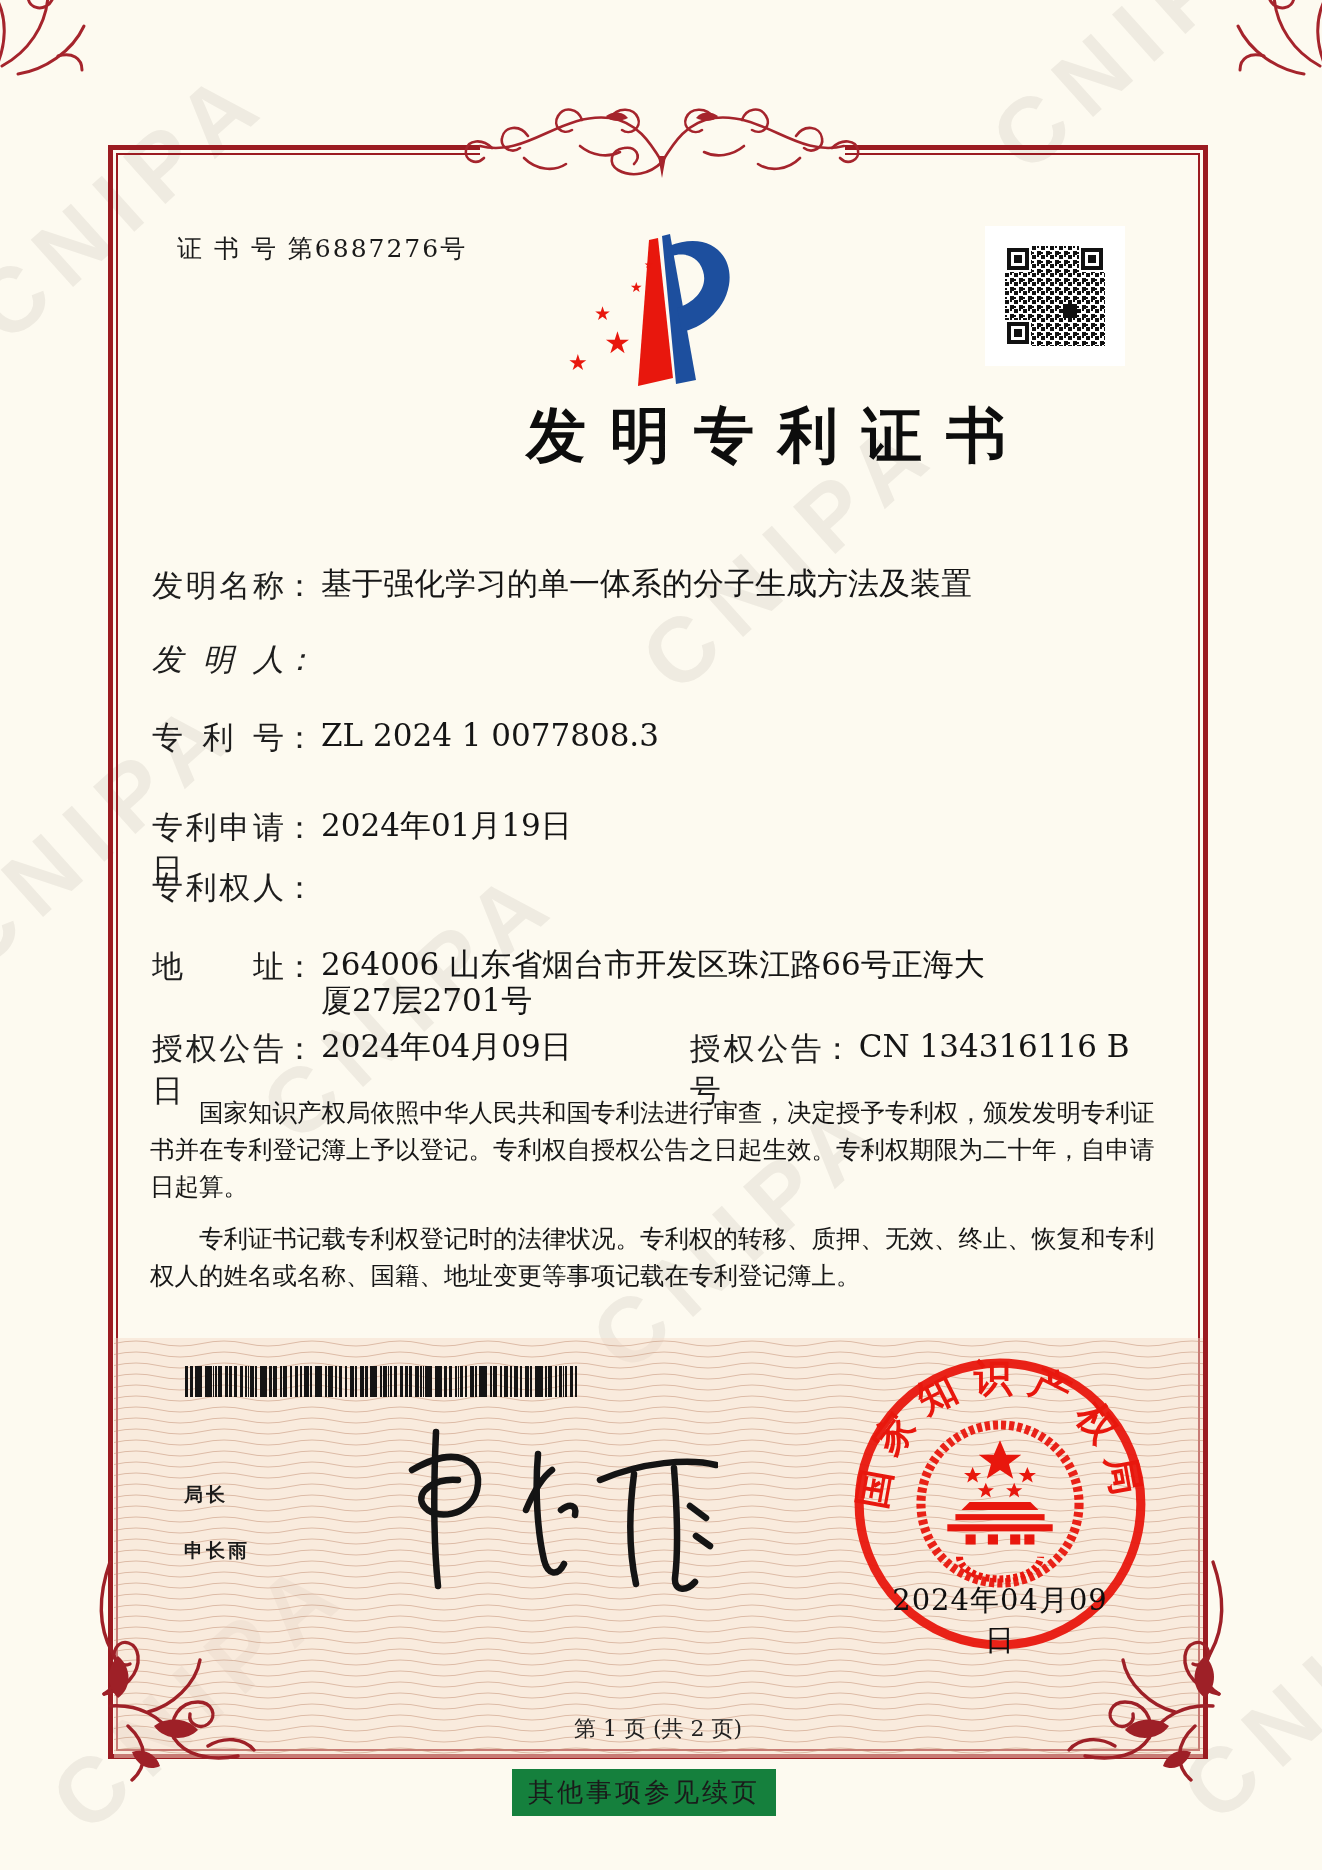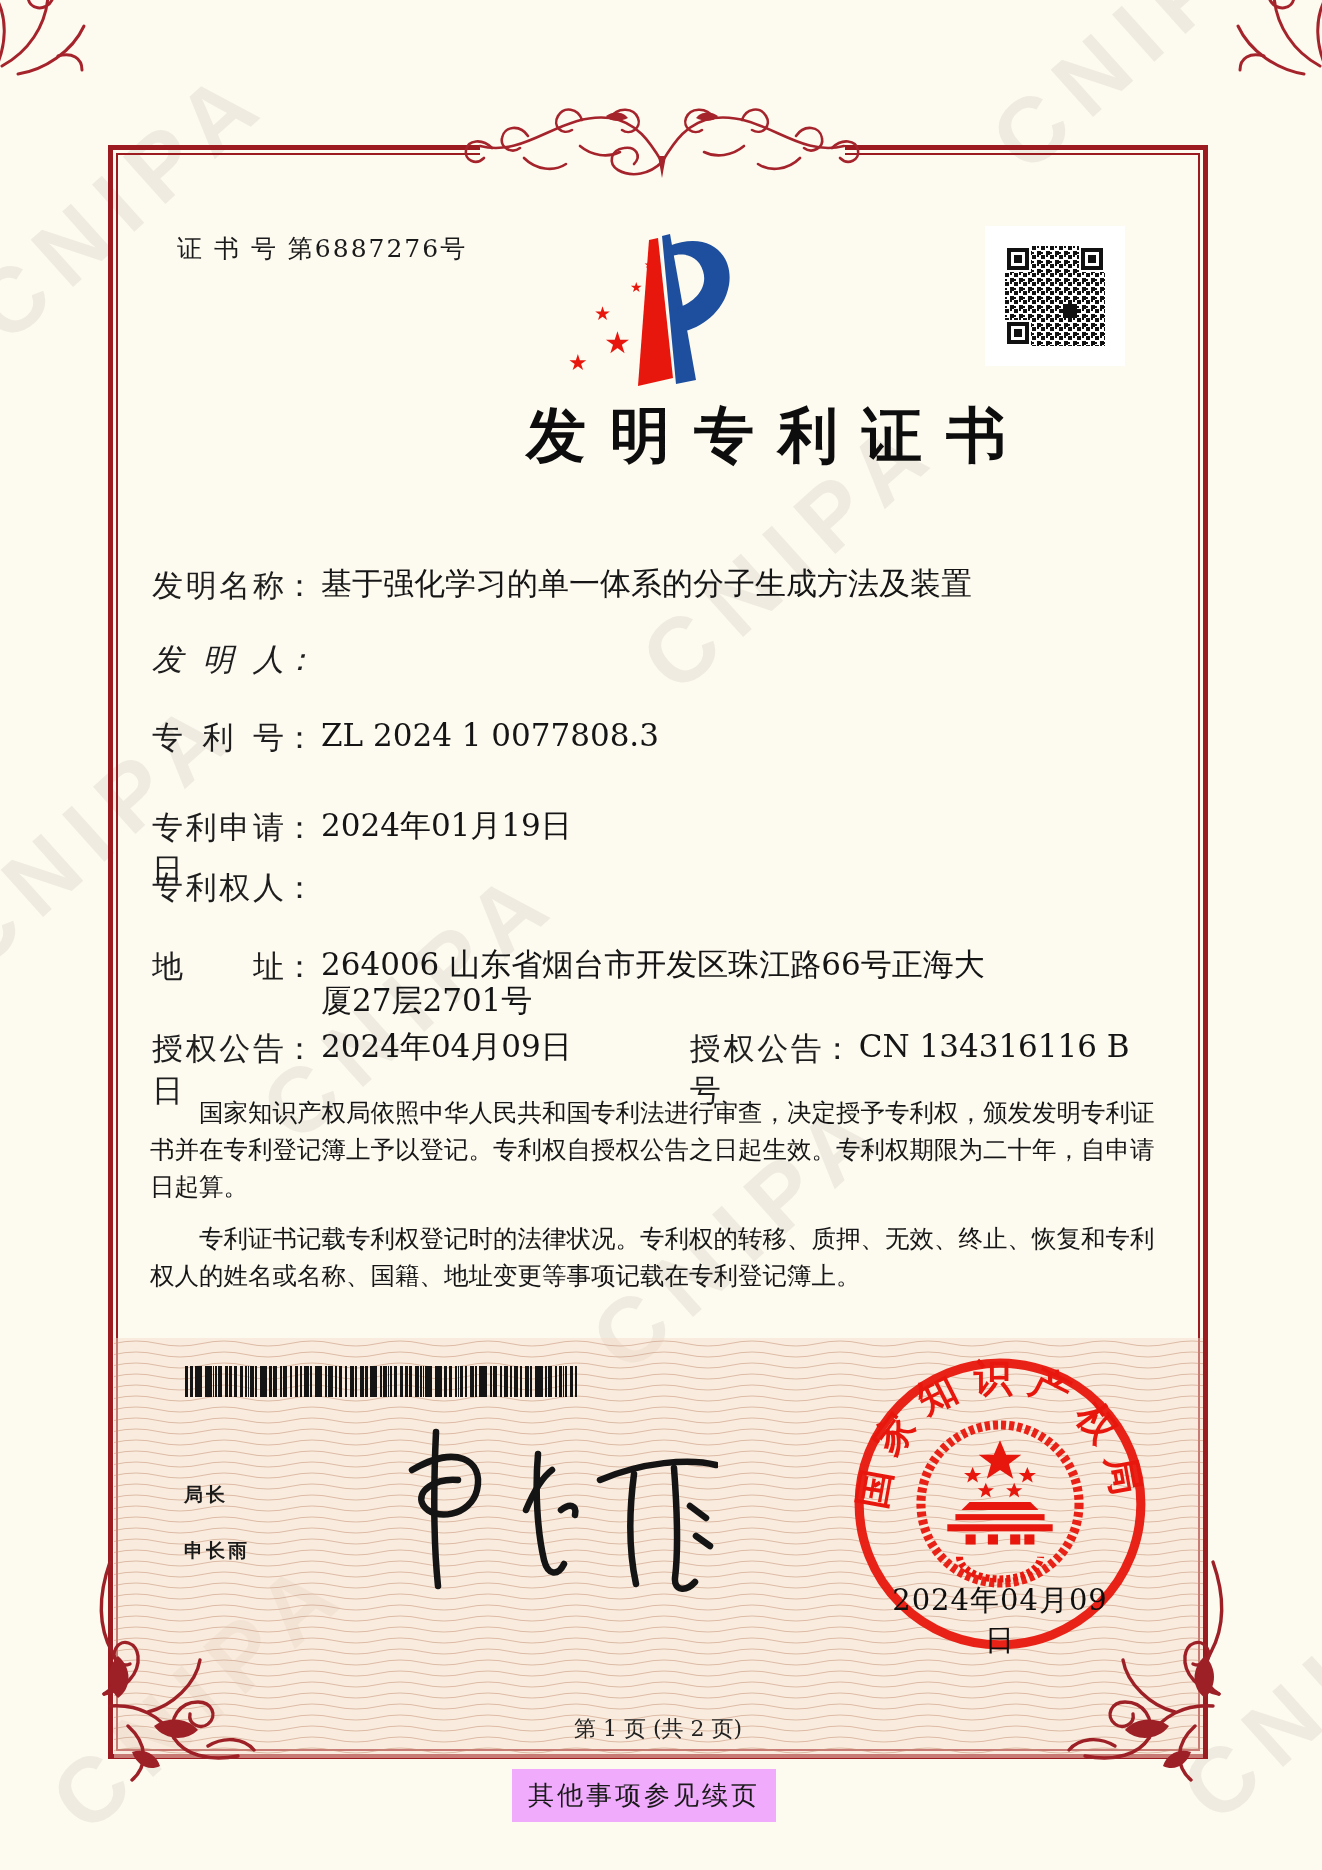--- a/index.html
+++ b/index.html
@@ -76,22 +76,22 @@
   .seal{position:absolute;left:848px;top:1352px;width:304px;height:304px;}
   .seal-date{
     position:absolute;left:880px;top:1581px;width:240px;text-align:center;
     font-size:29px;color:#0f0f0f;letter-spacing:1px;
   }
   .page-no{
     position:absolute;left:108px;top:1714px;width:1100px;text-align:center;
     font-size:22px;color:#222;
   }
   .footer-band{
-    position:absolute;left:512px;top:1769px;width:264px;height:53px;
-    background:#f0abfc;display:flex;align-items:center;justify-content:center;
+    position:absolute;left:512px;top:1769px;width:264px;height:47px;
+    background:#15803d;display:flex;align-items:center;justify-content:center;
   }
   .footer-note{font-size:26px;letter-spacing:3px;color:#1a1a1a;}
 </style>
 </head>
 <body>
 
 <div class="page">
 
   <span class="wm" style="left:-60px;top:150px;">CNIPA</span>
   <span class="wm" style="left:960px;top:-20px;">CNIPA</span>

